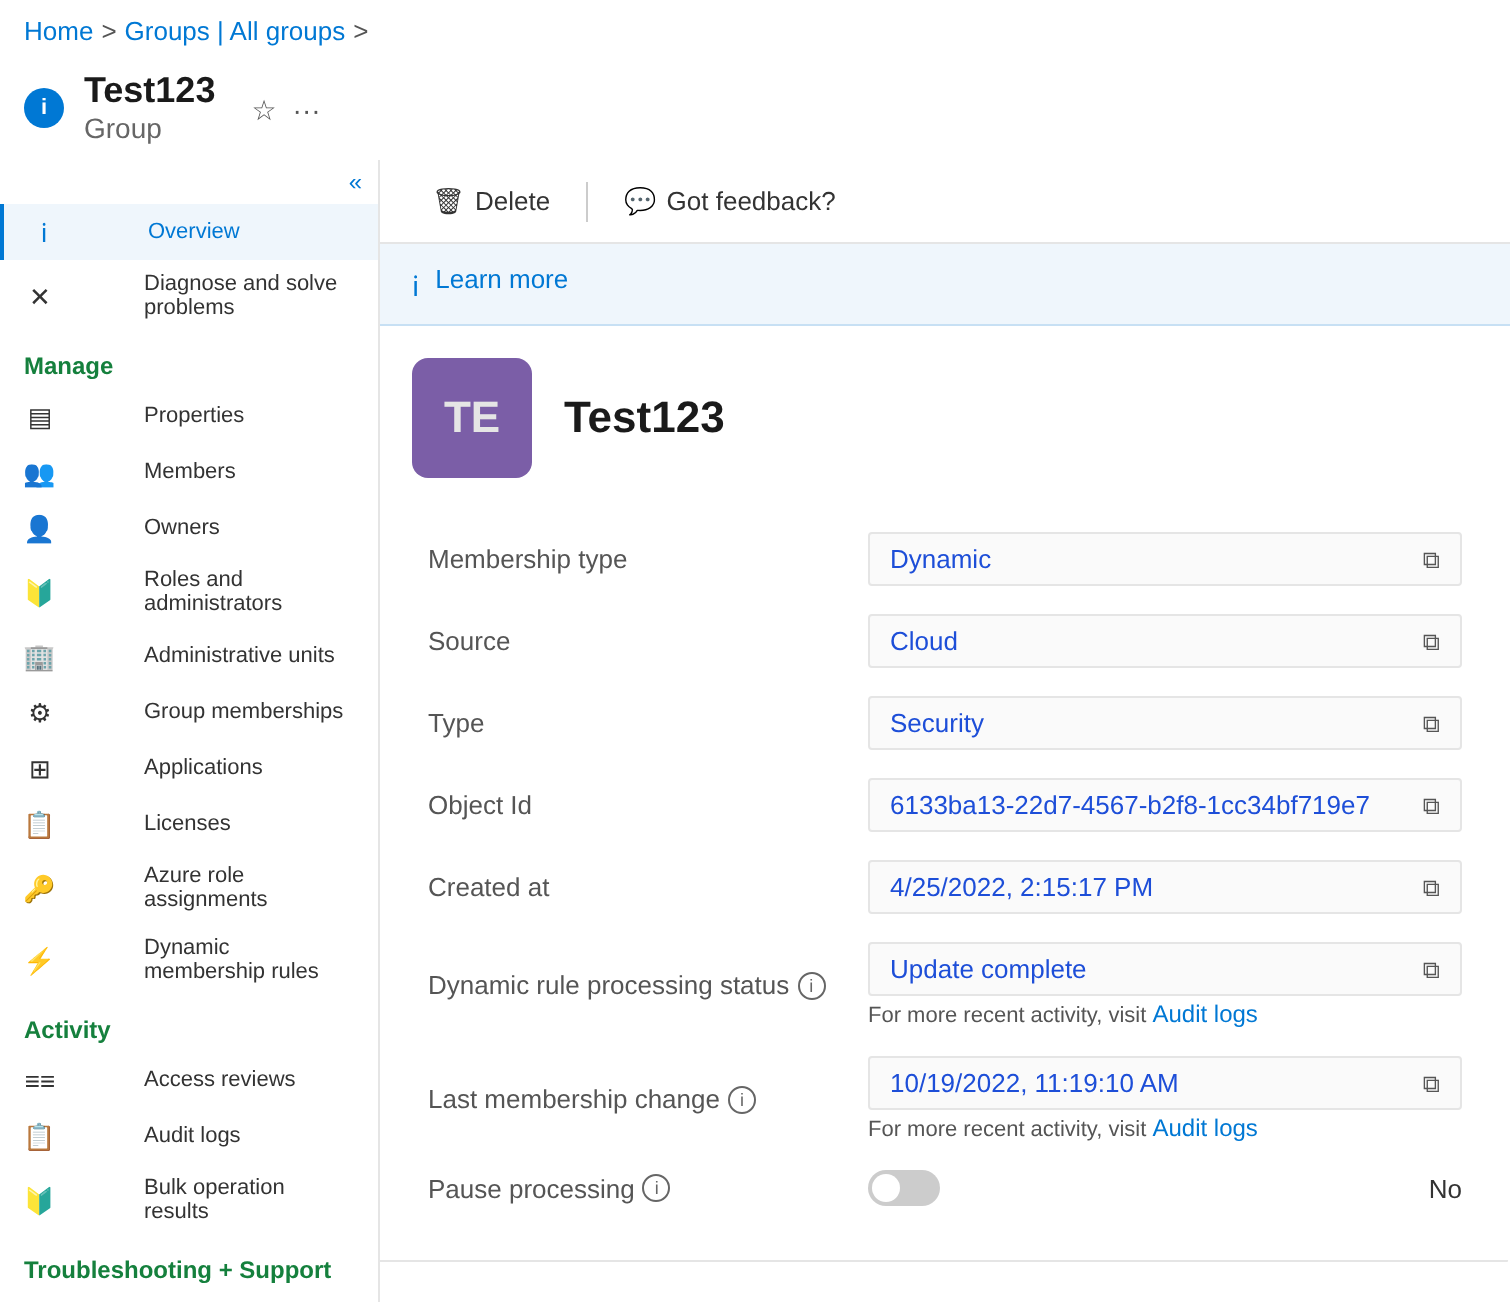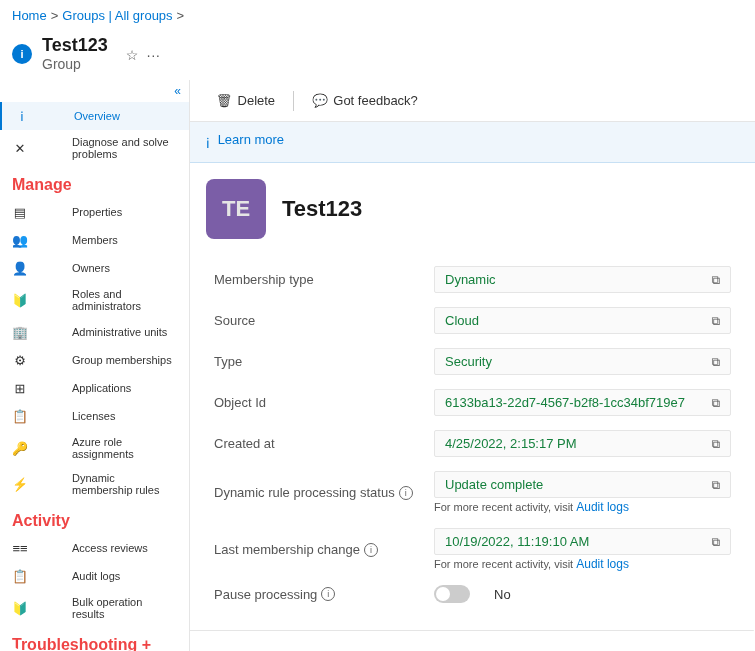--- a/index.html
+++ b/index.html
@@ -25,21 +25,21 @@
     
     .sidebar { width: 190px; min-width: 190px; border-right: 1px solid #e5e5e5; overflow-y: auto; background: #fff; }
     .sidebar-collapse { display: flex; justify-content: flex-end; padding: 4px 8px; }
     .collapse-btn { color: #0078d4; cursor: pointer; font-size: 12px; }
     
     .nav-item { display: flex; align-items: center; gap: 8px; padding: 6px 12px; cursor: pointer; color: #333; }
     .nav-item.active { background: #eff6fc; color: #0078d4; border-left: 2px solid #0078d4; }
     .nav-item .nav-icon { width: 16px; height: 16px; display: flex; align-items: center; justify-content: center; font-size: 13px; flex-shrink: 0; }
     .nav-item .nav-label { font-size: 11px; margin-left: 36px; }
     
-    .nav-section-title { padding: 10px 12px 4px 12px; font-size: 16px; font-weight: 600; color: #ef4444; }
+    .nav-section-title { padding: 10px 12px 4px 12px; font-size: 12px; font-weight: 600; color: #15803d; }
     
     
     .content { flex: 1; overflow-y: auto; padding: 0; }
     
     
     .toolbar { display: flex; align-items: center; padding: 8px 16px; border-bottom: 1px solid #e5e5e5; gap: 4px; }
     .toolbar-btn { display: flex; align-items: center; gap: 5px; padding: 5px 10px; border: none; background: none; cursor: pointer; color: #333; font-size: 13px; }
     .toolbar-divider { width: 1px; height: 20px; background: #ccc; margin: 0 4px; }
     
     
@@ -54,31 +54,31 @@
     .group-avatar { width: 60px; height: 60px; background: #7b5ea7; border-radius: 8px; display: flex; align-items: center; justify-content: center; color: #e5e5e5; font-size: 22px; font-weight: 600; }
     .group-name { font-size: 22px; font-weight: 600; color: #1a1a1a; }
     
     
     .properties-table { width: 100%; border-collapse: collapse; margin-bottom: 20px; }
     .properties-table tr td { padding: 7px 8px; vertical-align: middle; }
     .properties-table tr td:first-child { width: 220px; color: #555; font-size: 13px; }
     .properties-table tr td:nth-child(2) { }
     
     .field-value-box { display: flex; align-items: center; gap: 6px; border: 1px solid #e5e5e5; padding: 5px 10px; background: #fafafa; border-radius: 2px; min-width: 280px; max-width: 380px; }
-    .field-value-text { flex: 1; font-size: 13px; color: #15803d; }
+    .field-value-text { flex: 1; font-size: 13px; color: #1d4ed8; }
     .copy-icon { color: #555; cursor: pointer; font-size: 12px; flex-shrink: 0; }
     
     .field-label-with-info { display: flex; align-items: center; gap: 4px; }
     .info-circle { width: 14px; height: 14px; border: 1px solid #666; border-radius: 50%; display: inline-flex; align-items: center; justify-content: center; font-size: 9px; color: #666; cursor: pointer; }
     
     .audit-link { color: #0078d4; text-decoration: none; font-size: 12px; }
     .sub-text { font-size: 11px; color: #555; margin-top: 2px; }
     
     
-    .toggle-container { display: flex; align-items: center; gap: 24px; }
+    .toggle-container { display: flex; align-items: center; gap: 24px; justify-content: space-between; }
     .toggle { width: 36px; height: 18px; background: #ccc; border-radius: 9px; position: relative; cursor: pointer; }
     .toggle-knob { width: 14px; height: 14px; background: white; border-radius: 50%; position: absolute; top: 2px; left: 2px; }
     
     .divider-row { height: 1px; background: #e5e5e5; margin: 0 -16px; }
   </style>
 </head>
 <body>
 
 <div class="app-container">
 

